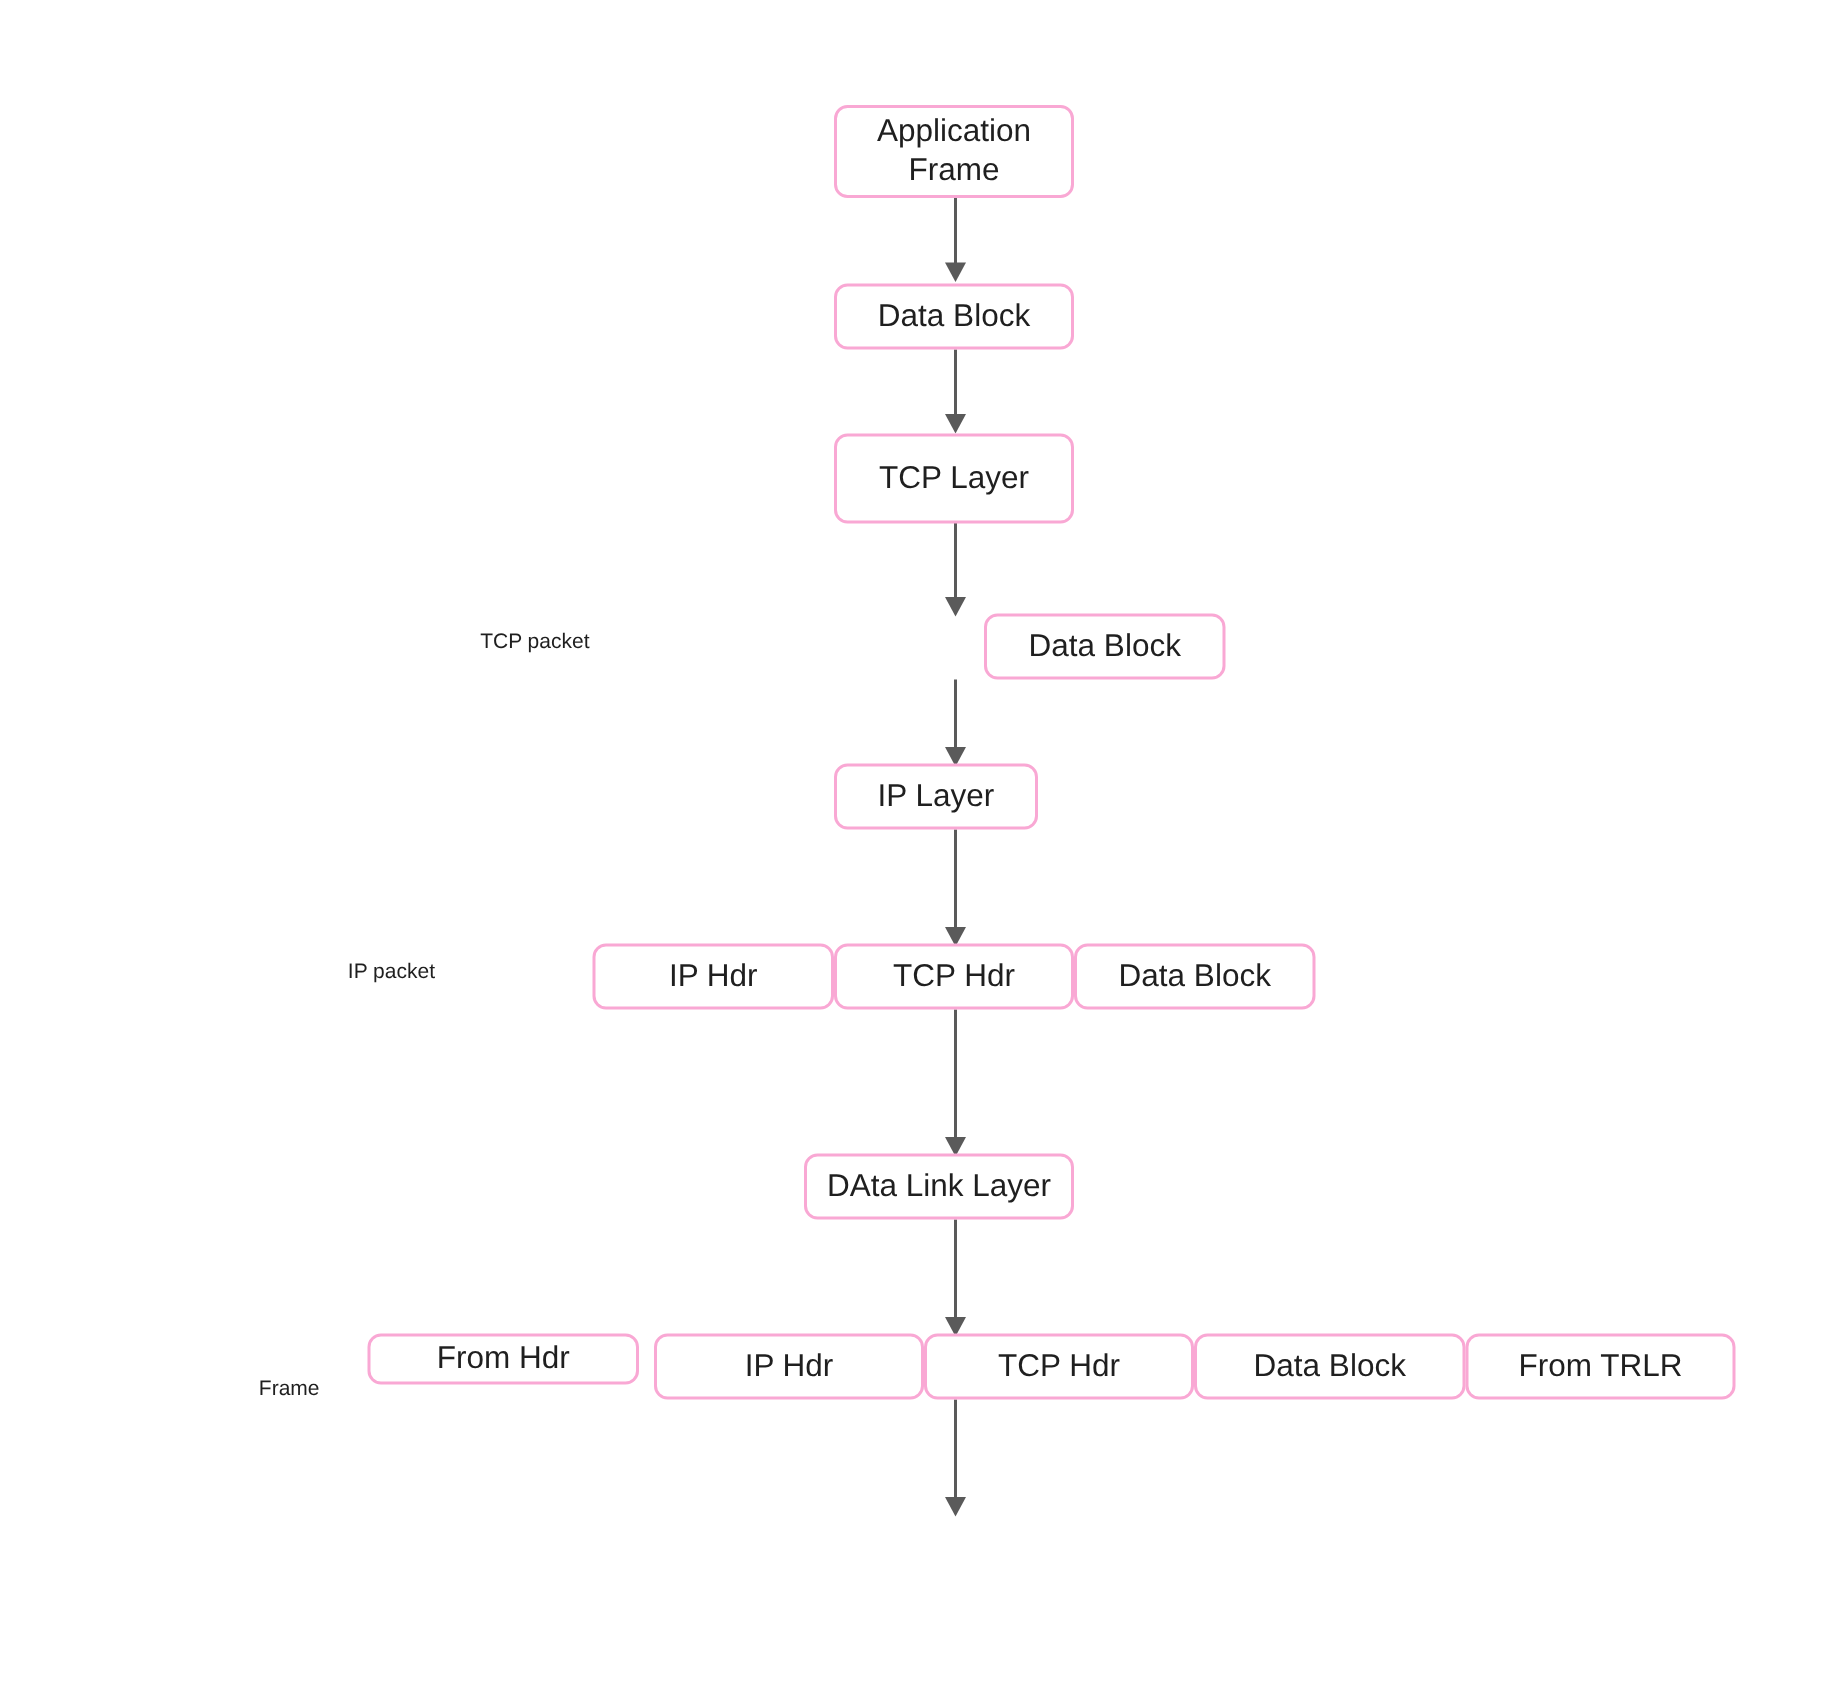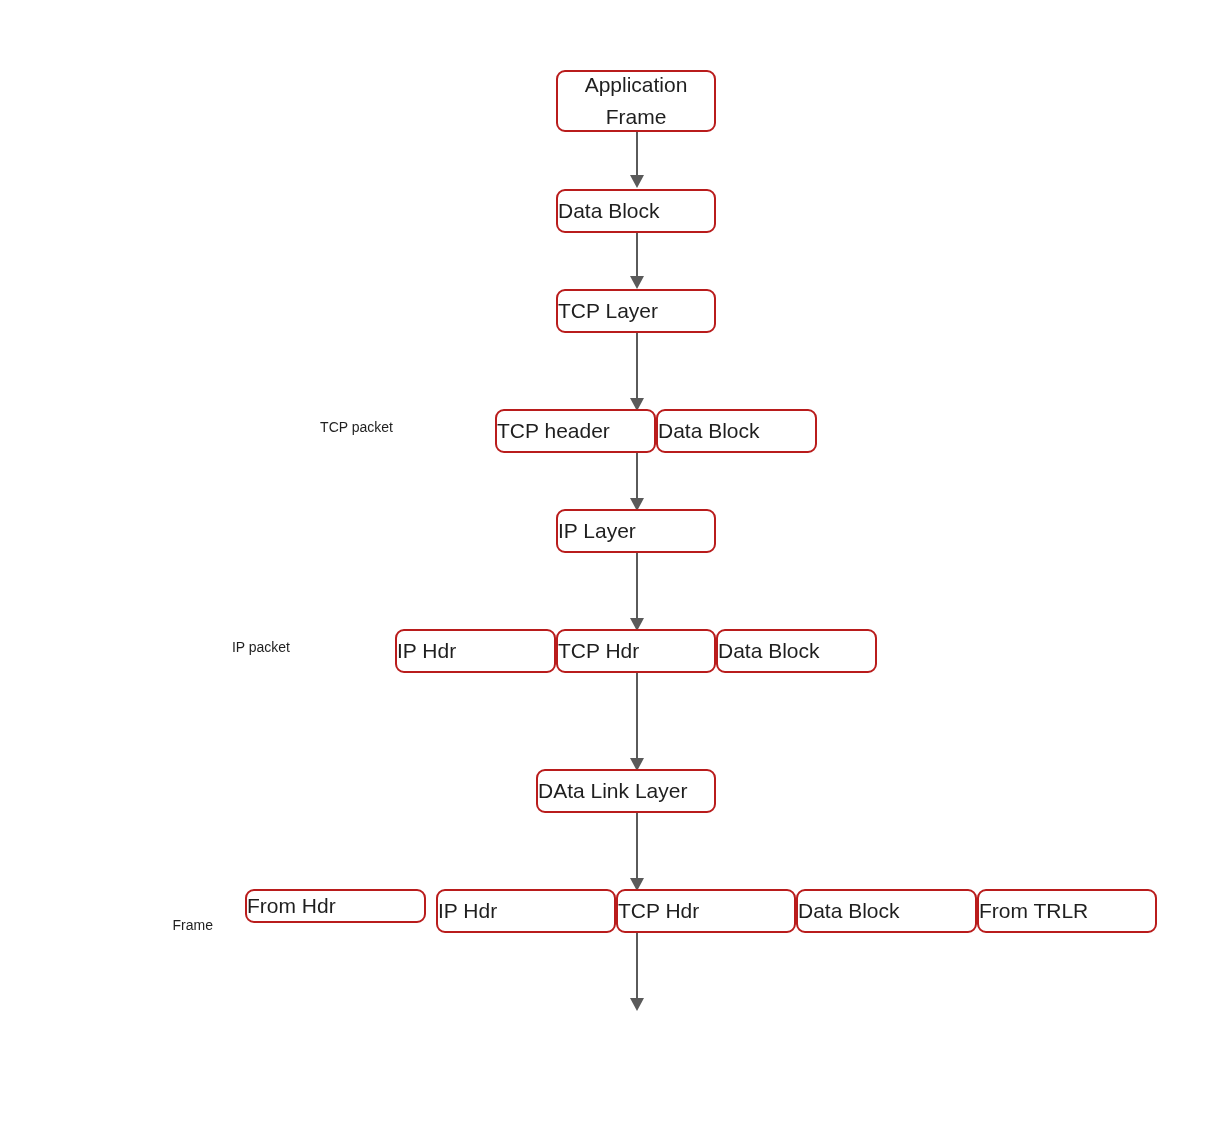--- a/index.html
+++ b/index.html
@@ -14,26 +14,26 @@
   #canvas {
     position: relative;
     width: 1232px;
     height: 1122px;
     background: #ffffff;
     overflow: hidden;
   }
   .node {
     position: absolute;
     box-sizing: border-box;
-    border: 2px solid #b91c1c;
+    border: 2px solid #f9a8d4;
     border-radius: 9px;
     background: #ffffff;
     display: flex;
     align-items: center;
-    justify-content: space-between;
+    justify-content: center;
     text-align: center;
     font-size: 21px;
     line-height: 1.22;
     color: #1f1f1f;
     z-index: 3;
   }
   .node.two-line {
     flex-direction: column;
   }
   .row-label {
@@ -82,46 +82,43 @@
 
   <div class="node" style="left:556px; top:189px; width:160px; height:44px;">
     <span>Data Block</span>
   </div>
 
   <div class="arrow" style="left:636px; top:233px; width:2px; height:56px;">
     <div class="shaft" style="height:44px;"></div>
     <div class="head" style="top:43px;"></div>
   </div>
 
-  <div class="node" style="left:556px; top:289px; width:160px; height:44px;">
+  <div class="node" style="left:556px; top:289px; width:160px; height:60px;">
     <span>TCP Layer</span>
   </div>
 
   <div class="arrow" style="left:636px; top:333px; width:2px; height:78px;">
     <div class="shaft" style="height:66px;"></div>
     <div class="head" style="top:65px;"></div>
   </div>
 
   <div class="row-label" style="left:193px; top:419px; width:200px;">
     <span>TCP packet</span>
   </div>
 
-  <div class="node" style="left:495px; top:409px; width:161px; height:44px;">
-    <span>TCP header</span>
-  </div>
   <div class="node" style="left:656px; top:409px; width:161px; height:44px;">
     <span>Data Block</span>
   </div>
 
   <div class="arrow" style="left:636px; top:453px; width:2px; height:58px;">
     <div class="shaft" style="height:46px;"></div>
     <div class="head" style="top:45px;"></div>
   </div>
 
-  <div class="node" style="left:556px; top:509px; width:160px; height:44px;">
+  <div class="node" style="left:556px; top:509px; width:136px; height:44px;">
     <span>IP Layer</span>
   </div>
 
   <div class="arrow" style="left:636px; top:553px; width:2px; height:78px;">
     <div class="shaft" style="height:66px;"></div>
     <div class="head" style="top:65px;"></div>
   </div>
 
   <div class="row-label" style="left:190px; top:639px; width:100px;">
     <span>IP packet</span>

